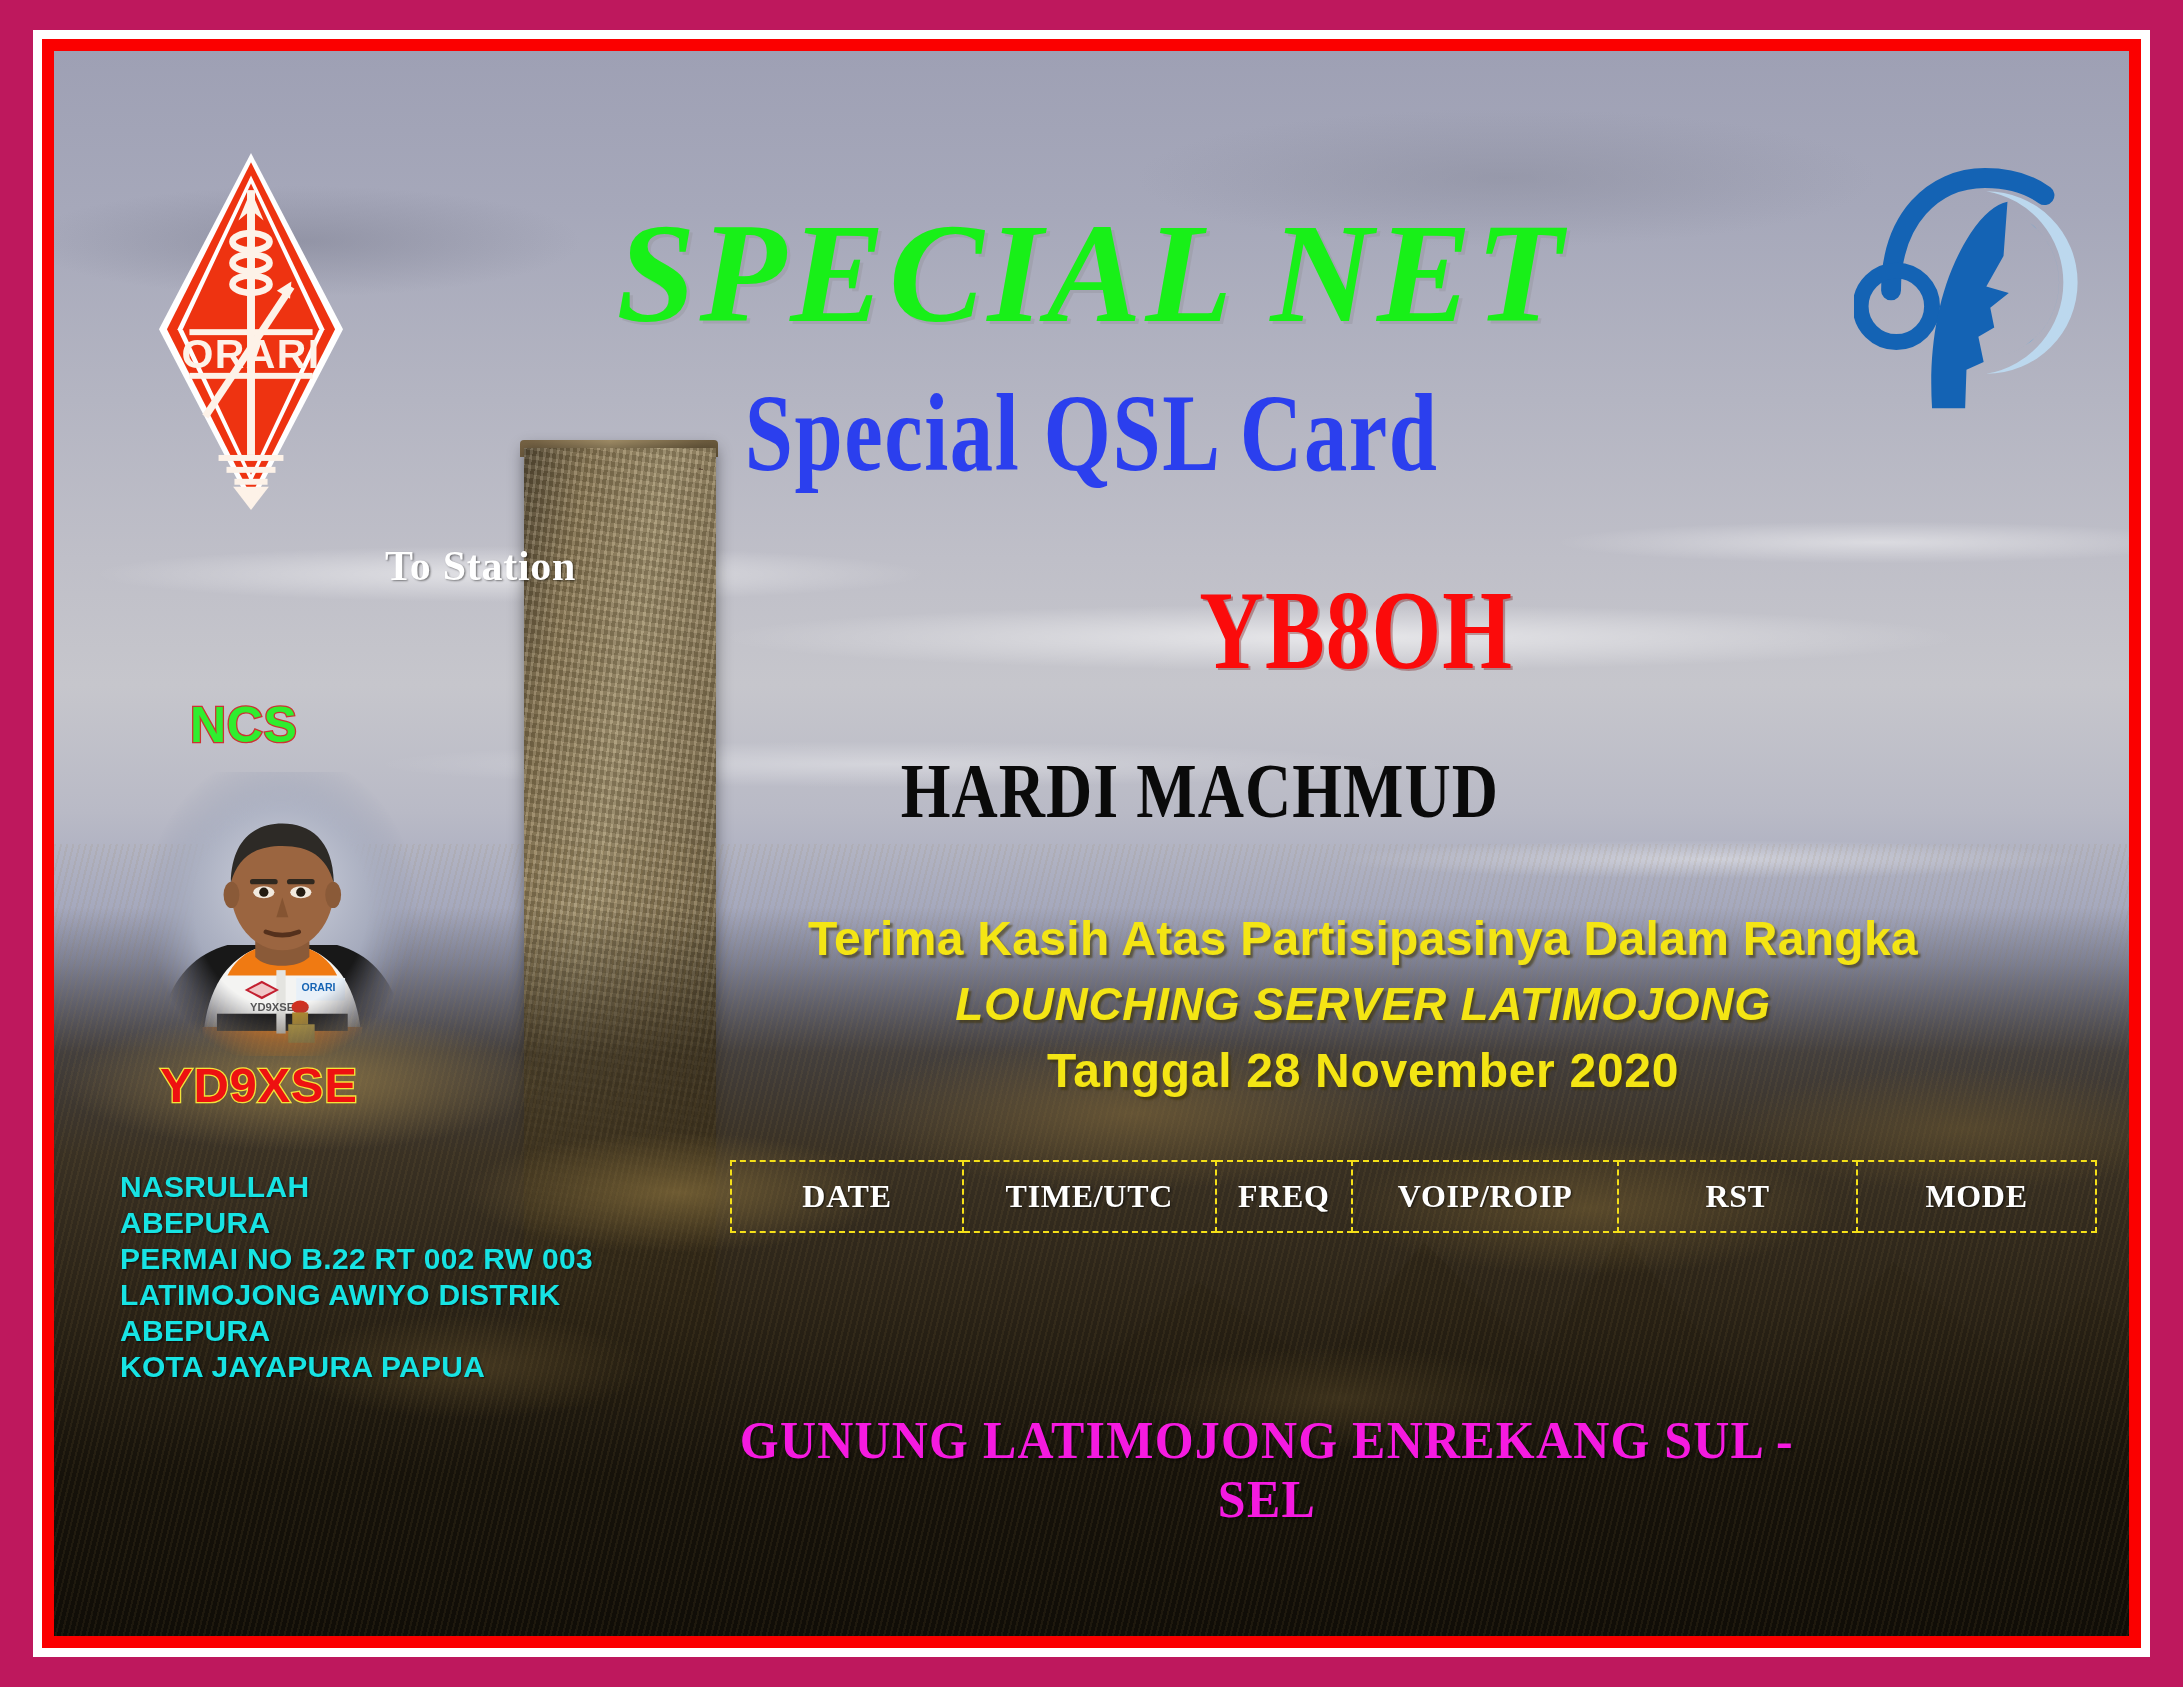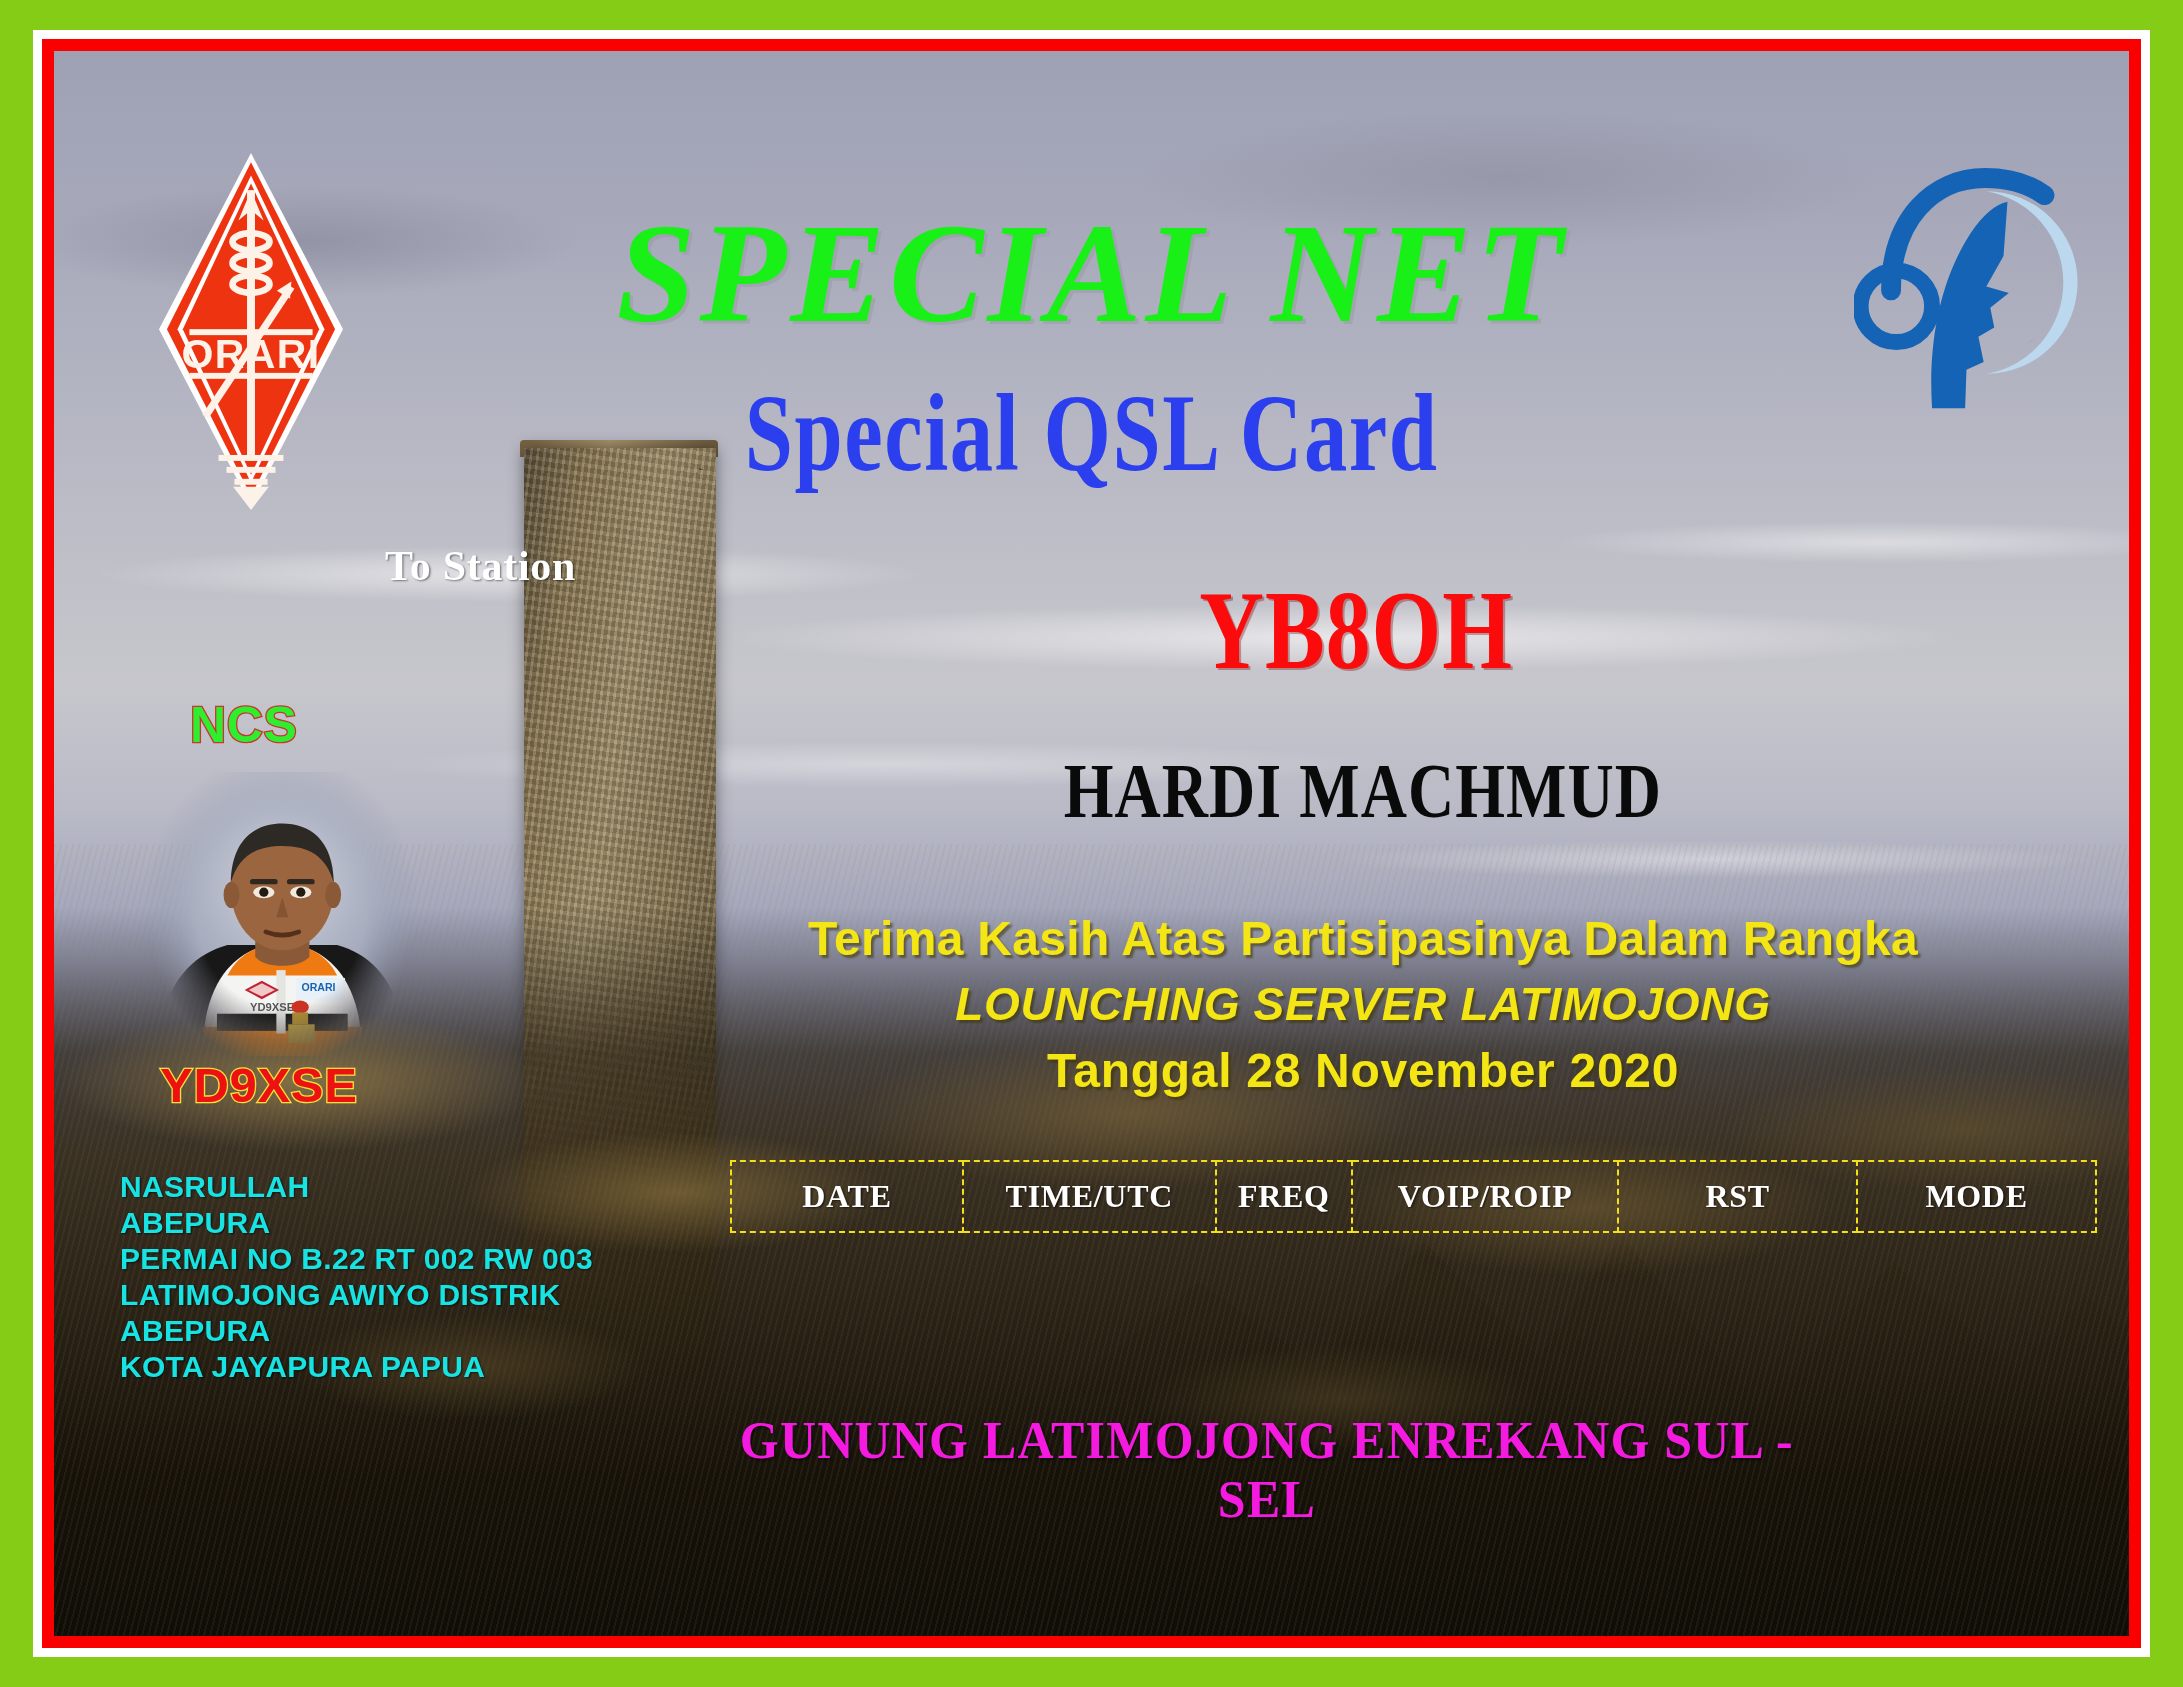--- a/index.html
+++ b/index.html
@@ -1,21 +1,21 @@
 <!DOCTYPE html>
 <html style="font-size:10.6px"><head>
 <meta charset="utf-8">
 <title>QSL Card</title>
 <style>
   html,body{margin:0;padding:0;background:#ffffff;}
   body{width:2183px;height:1687px;overflow:hidden;
        font-family:"Liberation Serif",serif;}
 
   
-  #card{position:relative;width:2183px;height:1687px;background:#84cc16;box-sizing:border-box;}
+  #card{position:relative;width:2183px;height:1687px;background:#be185d;box-sizing:border-box;}
   #frame-white{position:absolute;left:33px;top:30px;right:33px;bottom:30px;
                background:#ffffff;}
   #frame-red-inner{position:absolute;left:42px;top:39px;right:42px;bottom:39px;
                    background:#fb0000;}
   #photo{position:absolute;left:54px;top:51px;right:54px;bottom:51px;
          overflow:hidden;background:#8b8ea3;}
 
   
   .bg-layer{position:absolute;inset:0;}
   
@@ -99,21 +99,21 @@
      transform:scaleX(.78);display:inline-block;transform-origin:center;}
   #to-station{position:absolute;left:331px;top:491px;font-family:"Liberation Serif",serif;
      font-weight:bold;font-size:42px;color:#ffffff;letter-spacing:0.7px;
      text-shadow:1.3px 1.3px 2px rgba(0,0,0,.45);}
 
   #callsign{position:absolute;left:781px;right:251px;top:523px;text-align:center;}
   #callsign span{font-family:"Liberation Serif",serif;font-weight:bold;font-size:112px;
      color:#fb0b0b;letter-spacing:1.3px;line-height:1;transform:scaleX(.80);
      display:inline-block;transform-origin:center;
      text-shadow:2.6px 2px 0 rgba(120,10,10,.35);}
-  #opname{position:absolute;left:781px;right:238px;top:695px;text-align:center;}
+  #opname{position:absolute;left:781px;right:238px;top:695px;text-align:left;}
   #opname span{font-family:"Liberation Serif",serif;font-weight:bold;font-size:78px;
      color:#0a0a0a;letter-spacing:1.3px;transform:scaleX(.82);display:inline-block;
      transform-origin:center;}
 
   .ythanks{position:absolute;text-align:center;left:695px;right:152px;
      font-family:"Liberation Sans",sans-serif;font-weight:bold;color:#f4e514;
      text-shadow:2.6px 2.6px 2px rgba(60,50,0,.55);}
   #thanks1{top:860px;font-size:48px;letter-spacing:0.3px;}
   #thanks2{top:926px;font-size:46px;font-style:italic;letter-spacing:0.7px;}
   #thanks3{top:992px;font-size:48px;letter-spacing:0.7px;}

